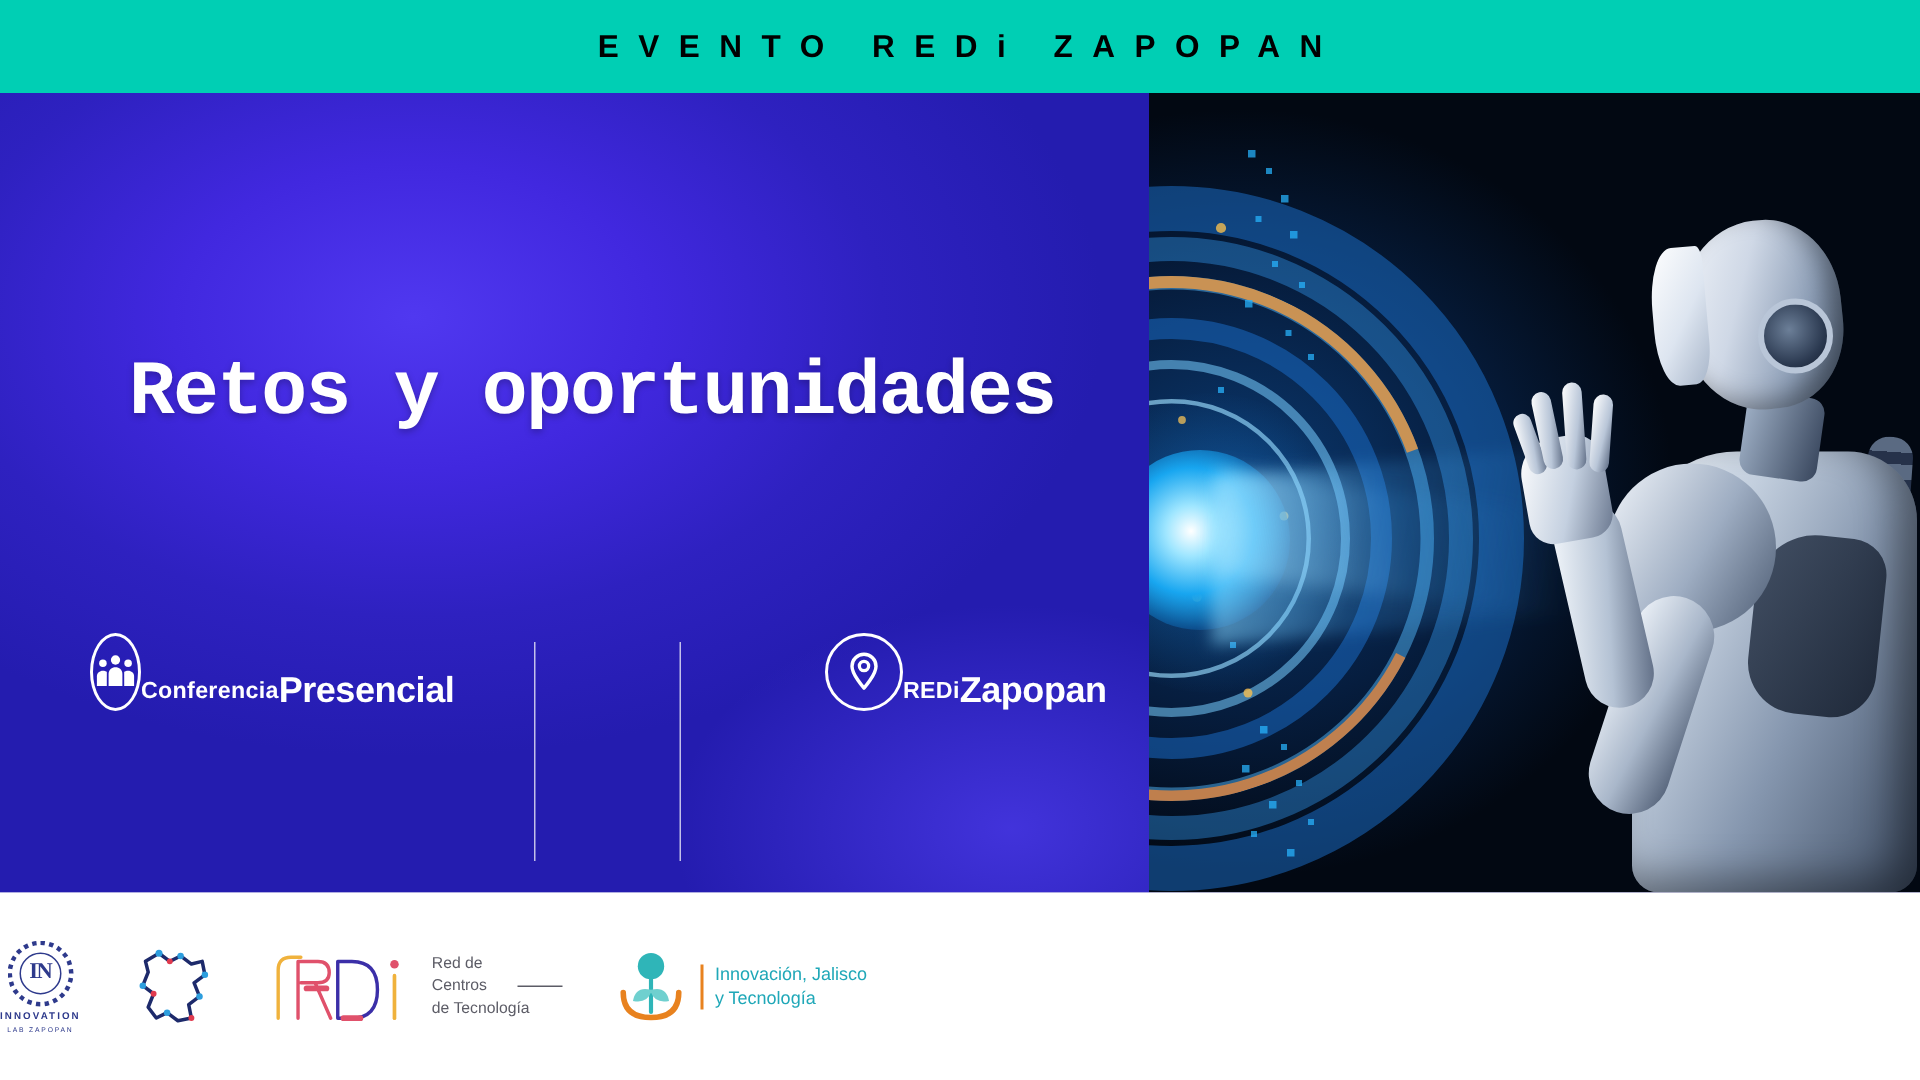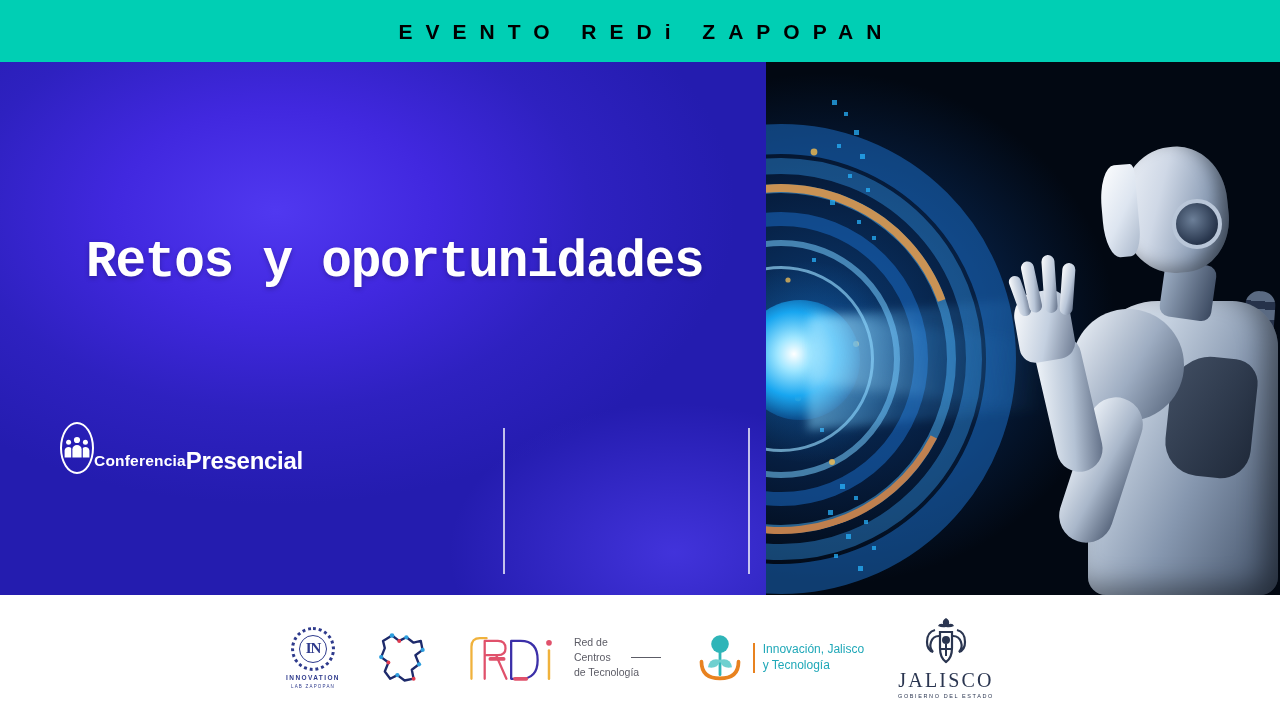--- a/index.html
+++ b/index.html
@@ -161,21 +161,21 @@
     background:linear-gradient(120deg,#2d3a4f,#121b2a); opacity:.85; transform:rotate(6deg);
   }
   .rb-spine{
     position:absolute; right:18px; top:196px; width:30px; height:180px; border-radius:14px;
     background:repeating-linear-gradient(180deg,#5a6a82 0 10px,#26324a 10px 18px); transform:rotate(4deg);
   }
 
   
   .footer{
     position:absolute; left:0; top:595px; width:1280px; height:125px; background:#ffffff;
-    display:flex; align-items:center; justify-content:center; gap:34px;
+    display:flex; align-items:center; justify-content:flex-start; gap:34px;
   }
   .logo{ display:flex; align-items:center; gap:8px; }
 
   .lg-innov{ flex-direction:column; gap:3px; }
   .gear-badge{
     width:44px; height:44px; border-radius:50%;
     border:3px dotted #2e3a8c; display:flex; align-items:center; justify-content:center;
     position:relative;
   }
   .gear-badge::before{
@@ -237,20 +237,30 @@
         </div>
         <div class="info-sub">Conferencia</div>
         <div class="info-main">Presencial</div>
       </div>
 
       <div class="vdivider"></div>
 
 
       <div class="vdivider"></div>
 
+      <div class="info-item">
+        <div class="icon-circle">
+          <svg width="24" height="30" viewBox="0 0 24 30" fill="none" aria-hidden="true">
+            <path d="M12 3.2c-4.4 0-8 3.5-8 7.9 0 5.7 8 14.6 8 14.6s8-8.9 8-14.6c0-4.4-3.6-7.9-8-7.9z" stroke="#fff" stroke-width="2.3" stroke-linejoin="round"></path>
+            <circle cx="12" cy="11" r="3.1" stroke="#fff" stroke-width="2.2"></circle>
+          </svg>
+        </div>
+        <div class="info-sub">REDi</div>
+        <div class="info-main">Zapopan</div>
+      </div>
 
     </div>
 
     <div class="hero-right">
       <div class="rb-bg"></div>
 
       <div class="ring r1"></div>
       <div class="ring r2"></div>
       <div class="ring r4"></div>
       <div class="ring r3"></div>
@@ -373,27 +383,15 @@
         <path d="M27 30 Q38 27 40 38 Q30 40 27 32 Z" fill="#6fd0cf"></path>
         <path d="M7 32 Q7 50 27 50 Q47 50 47 32" stroke="#e8821f" stroke-width="4" fill="none" stroke-linecap="round"></path>
       </svg>
       <div class="ict-bar"></div>
       <div class="ict-text">
         <div>Innovación, Jalisco</div>
         <div>y Tecnología</div>
       </div>
     </div>
 
-    <div class="logo jal-wrap">
-      <svg class="jal-shield" viewBox="0 0 54 52" fill="none" aria-hidden="true">
-        <path d="M27 2 Q31 4 30 8 Q34 7 35 10 Q31 12 27 11 Q23 12 19 10 Q20 7 24 8 Q23 4 27 2 Z" fill="#2a3550"></path>
-        <path d="M16 14 Q8 16 8 26 Q8 34 14 36 Q10 32 12 26 Q14 20 20 20" stroke="#2a3550" stroke-width="2.2" fill="none"></path>
-        <path d="M38 14 Q46 16 46 26 Q46 34 40 36 Q44 32 42 26 Q40 20 34 20" stroke="#2a3550" stroke-width="2.2" fill="none"></path>
-        <path d="M21 16 H33 V32 Q33 42 27 46 Q21 42 21 32 Z" stroke="#2a3550" stroke-width="2.2" fill="none"></path>
-        <circle cx="27" cy="24" r="4" fill="#2a3550"></circle>
-        <path d="M27 28 V40 M22 33 H32" stroke="#2a3550" stroke-width="2"></path>
-      </svg>
-      <div class="jal-name">JALISCO</div>
-      <div class="jal-sub">GOBIERNO DEL ESTADO</div>
-    </div>
 
   </div>
 </div>
 
 </body></html>

